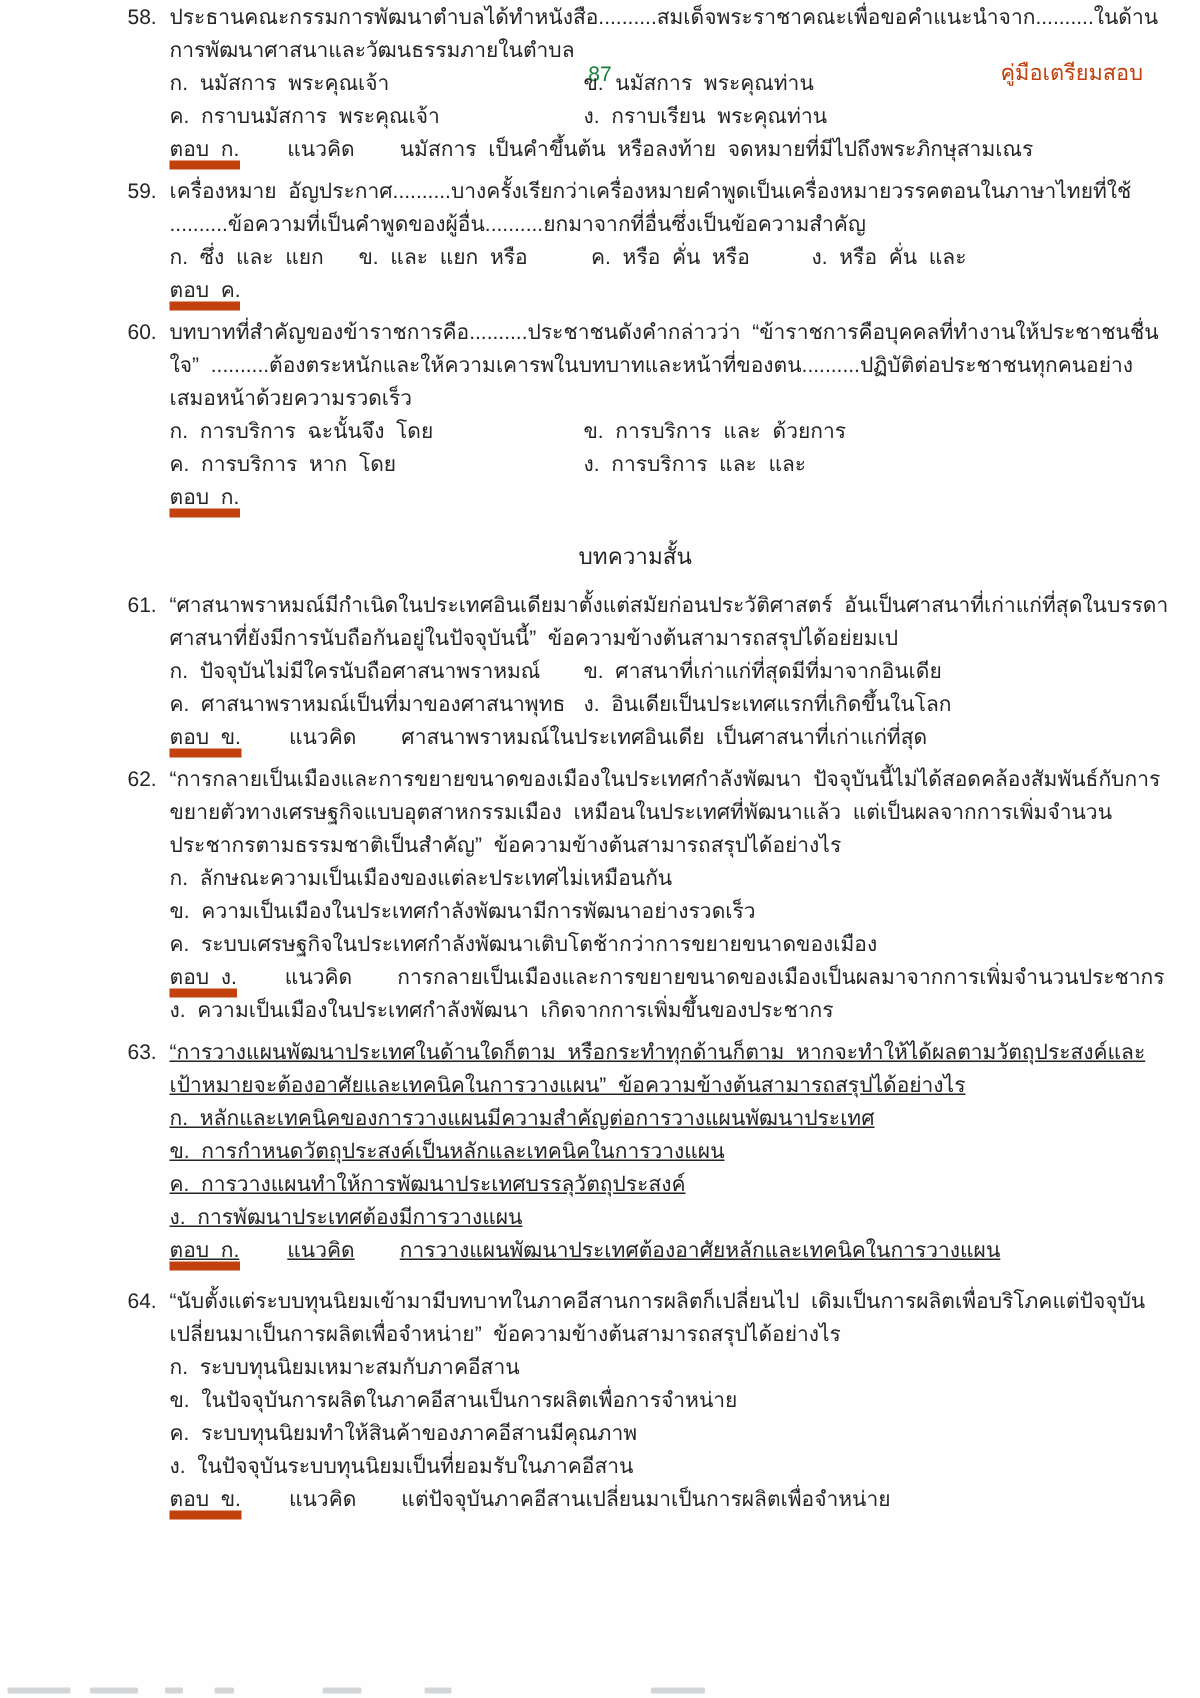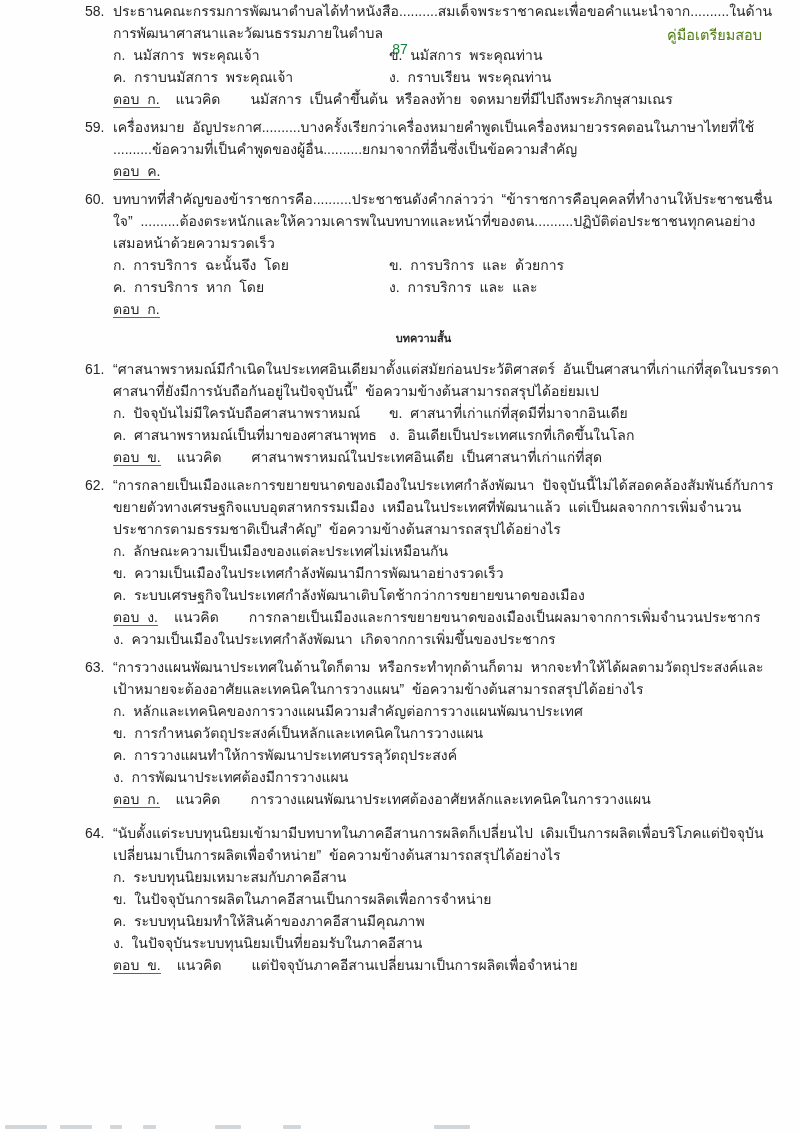--- a/index.html
+++ b/index.html
@@ -10,48 +10,48 @@
     color:#252525;
     position:relative;
     overflow:hidden;
   }
   .page{position:relative;width:800px;height:1132px;background:#fefefe;}
   .pageno{
     position:absolute;top:38px;left:0;width:100%;
     text-align:center;font-size:14px;line-height:22px;color:#15803d;
   }
   .book-title{
-    position:absolute;top:24px;right:38px;
-    font-size:14.5px;line-height:22px;color:#4d7c0f;
+    position:absolute;top:38px;right:38px;
+    font-size:14.5px;line-height:22px;color:#c2410c;
   }
   .content{
     position:relative;
     margin:0 38px 0 85px;
     font-size:14px;
   }
   .line{
     height:22px;line-height:22px;
     white-space:pre;
     overflow:visible;
   }
   .ind{padding-left:28px;}
   .qnum{display:inline-block;width:28px;}
   .q{margin-bottom:6px;}
-  .q63{margin-bottom:12px;}
+  .q63{margin-bottom:12px;text-decoration:underline;}
   .col1{display:inline-block;width:276px;}
   .w1{display:inline-block;width:126px;}
   .w2{display:inline-block;width:155px;}
   .w3{display:inline-block;width:147px;}
-  .u{border-bottom:1px solid #c2410c;}
-  .concept{margin-left:16px;}
+  .u{border-bottom:6px solid #c2410c;}
+  .concept{margin-left:32px;}
   .expl{margin-left:30px;}
   .heading{
-    text-align:center;font-weight:bold;font-size:11px;
+    text-align:center;font-weight:normal;font-size:15px;
     height:24px;line-height:24px;
-    margin:6px 0 8px 0;
+    margin:18px 0 8px 0;
   }
   .artifact{
     position:absolute;height:4px;top:1125px;
     background:#d2d6d9;border-radius:1px;
   }
   .a1{left:5px;width:42px;}
   .a2{left:60px;width:32px;}
   .a3{left:110px;width:12px;}
   .a4{left:143px;width:13px;}
   .a5{left:215px;width:26px;}
@@ -72,20 +72,21 @@
       <div class="line"><span class="qnum">58.</span><span>ประธานคณะกรรมการพัฒนาตำบลได้ทำหนังสือ..........สมเด็จพระราชาคณะเพื่อขอคำแนะนำจาก..........ในด้าน</span></div>
       <div class="line ind">การพัฒนาศาสนาและวัฒนธรรมภายในตำบล</div>
       <div class="line ind"><span class="col1">ก.  นมัสการ  พระคุณเจ้า</span><span>ข.  นมัสการ  พระคุณท่าน</span></div>
       <div class="line ind"><span class="col1">ค.  กราบนมัสการ  พระคุณเจ้า</span><span>ง.  กราบเรียน  พระคุณท่าน</span></div>
       <div class="line ind"><span class="u">ตอบ  ก.</span><span class="concept">แนวคิด</span><span class="expl">นมัสการ  เป็นคำขึ้นต้น  หรือลงท้าย  จดหมายที่มีไปถึงพระภิกษุสามเณร</span></div>
     </div>
 
     <div class="q">
       <div class="line"><span class="qnum">59.</span><span>เครื่องหมาย  อัญประกาศ..........บางครั้งเรียกว่าเครื่องหมายคำพูดเป็นเครื่องหมายวรรคตอนในภาษาไทยที่ใช้</span></div>
       <div class="line ind">..........ข้อความที่เป็นคำพูดของผู้อื่น..........ยกมาจากที่อื่นซึ่งเป็นข้อความสำคัญ</div>
+      <div class="line ind"><span class="w1">ก.  ซึ่ง  และ  แยก</span><span class="w2">ข.  และ  แยก  หรือ</span><span class="w3">ค.  หรือ  คั่น  หรือ</span><span>ง.  หรือ  คั่น  และ</span></div>
       <div class="line ind"><span class="u">ตอบ  ค.</span></div>
     </div>
 
     <div class="q">
       <div class="line"><span class="qnum">60.</span><span>บทบาทที่สำคัญของข้าราชการคือ..........ประชาชนดังคำกล่าวว่า  “ข้าราชการคือบุคคลที่ทำงานให้ประชาชนชื่น</span></div>
       <div class="line ind">ใจ”  ..........ต้องตระหนักและให้ความเคารพในบทบาทและหน้าที่ของตน..........ปฏิบัติต่อประชาชนทุกคนอย่าง</div>
       <div class="line ind">เสมอหน้าด้วยความรวดเร็ว</div>
       <div class="line ind"><span class="col1">ก.  การบริการ  ฉะนั้นจึง  โดย</span><span>ข.  การบริการ  และ  ด้วยการ</span></div>
       <div class="line ind"><span class="col1">ค.  การบริการ  หาก  โดย</span><span>ง.  การบริการ  และ  และ</span></div>
       <div class="line ind"><span class="u">ตอบ  ก.</span></div>

